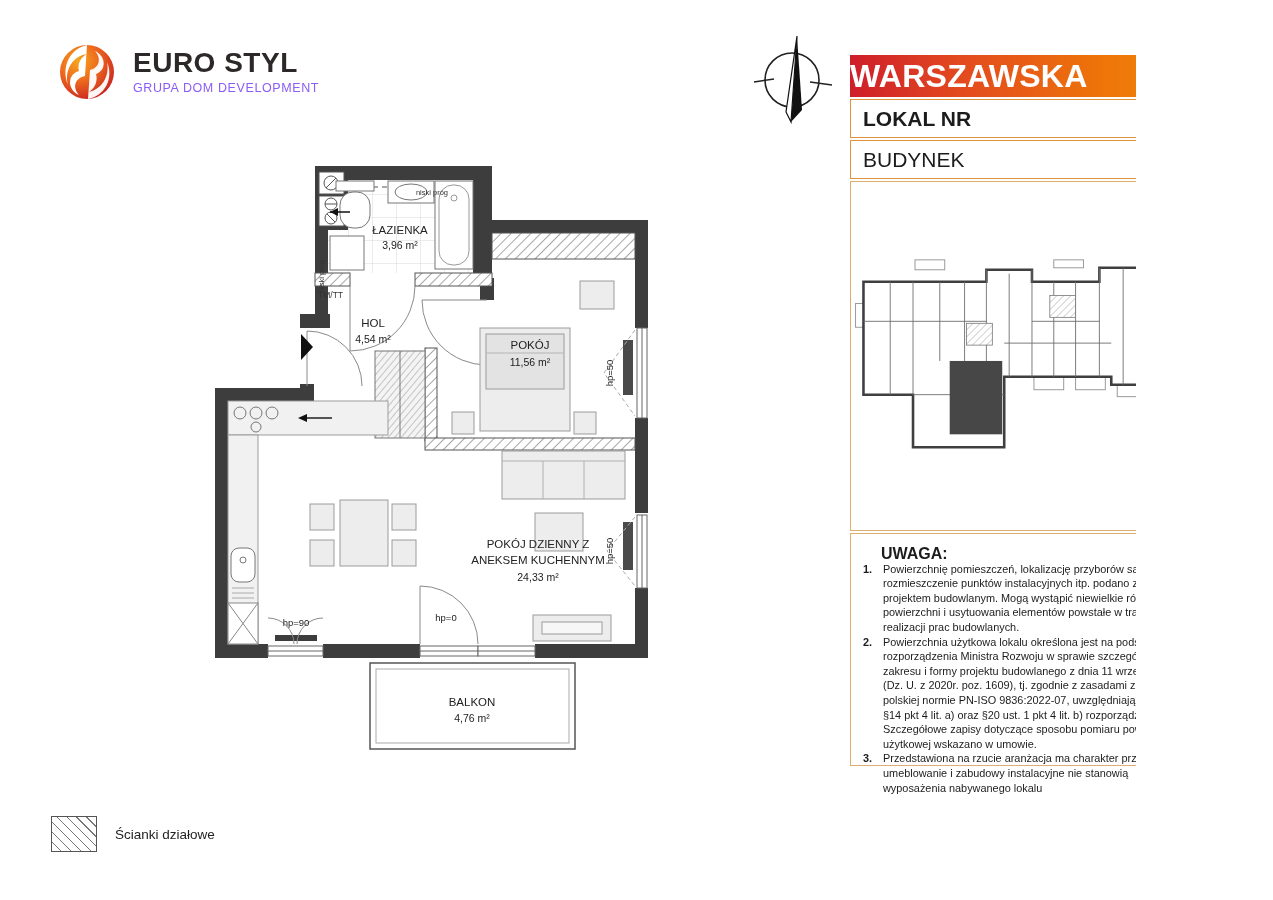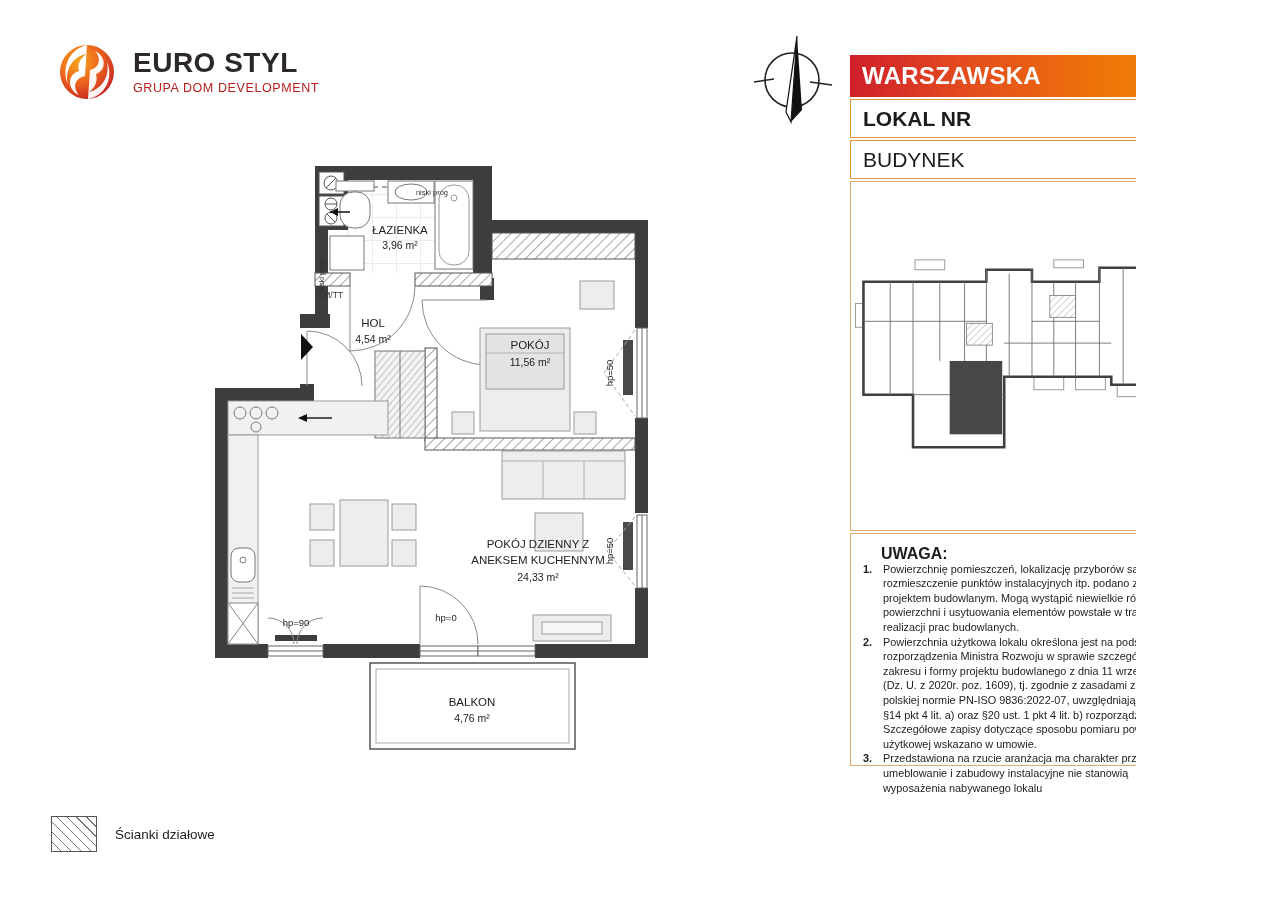--- a/index.html
+++ b/index.html
@@ -4,21 +4,21 @@
 <style>
   * { margin:0; padding:0; box-sizing:border-box; }
   html,body { width:1273px; height:900px; background:#ffffff;
               font-family:"Liberation Sans","DejaVu Sans",sans-serif; color:#1c1c1c; }
   .page { position:relative; width:1136px; height:900px; background:#fff; overflow:hidden; }
 
   
   .logo { position:absolute; left:55px; top:40px; display:flex; align-items:center; }
   .logo-text { margin-left:14px; }
   .logo-brand { font-size:28px; font-weight:bold; color:#2d2828; letter-spacing:0.5px; line-height:1; }
-  .logo-tagline { font-size:12.5px; color:#b91c1c; letter-spacing:0.6px; margin-top:4px; }
+  .logo-tagline { font-size:12.5px; color:#8b5cf6; letter-spacing:0.6px; margin-top:4px; }
 
   
   .plan-wrap { position:absolute; left:180px; top:148px; width:480px; height:650px; }
   svg text { font-family:"Liberation Sans","DejaVu Sans",sans-serif; fill:#222; }
   .room-name { font-size:11.5px; }
   .room-area { font-size:10.5px; }
   .small-note { font-size:7.5px; fill:#333; }
   .hp-label  { font-size:9.5px; fill:#222; }
 
   
@@ -27,22 +27,22 @@
      background:repeating-linear-gradient(45deg,#ffffff 0px,#ffffff 6px,#777 6px,#777 7px); }
   .legend-label { margin-left:18px; font-size:13.5px; color:#222; }
 
   
   .compass { position:absolute; left:752px; top:30px; }
 
   
   .info-panel { position:absolute; left:850px; top:55px; width:358px; }
   .panel-header { height:42px;
      background:linear-gradient(90deg,#ce1e2b 0%,#e2491f 30%,#ee7409 70%,#f08a0c 100%);
-     color:#fff; font-size:24px; font-weight:bold; display:flex; align-items:center;
-     padding-left:12px; letter-spacing:0.3px; }
+     color:#fff; font-size:32px; font-weight:bold; display:flex; align-items:center;
+     letter-spacing:0.3px; }
   .panel-row { height:39px; border:1px solid #e0923d; margin-top:2px;
      display:flex; align-items:center; justify-content:space-between;
      padding:0 10px 0 12px; font-size:21px; }
   .panel-row .row-value { text-align:right; }
   .panel-row.bold { font-weight:bold; }
   .panel-cell-plan { margin-top:2px; border:1px solid #dcae72; height:350px; position:relative; }
   .panel-cell-notes { margin-top:2px; border:1px solid #dcae72; height:233px;
      padding:13px 14px 8px 10px; font-size:10.9px; line-height:14.6px; }
   .notes-title { font-weight:bold; font-size:16px; padding-left:20px; }
   .note-item { display:flex; }

